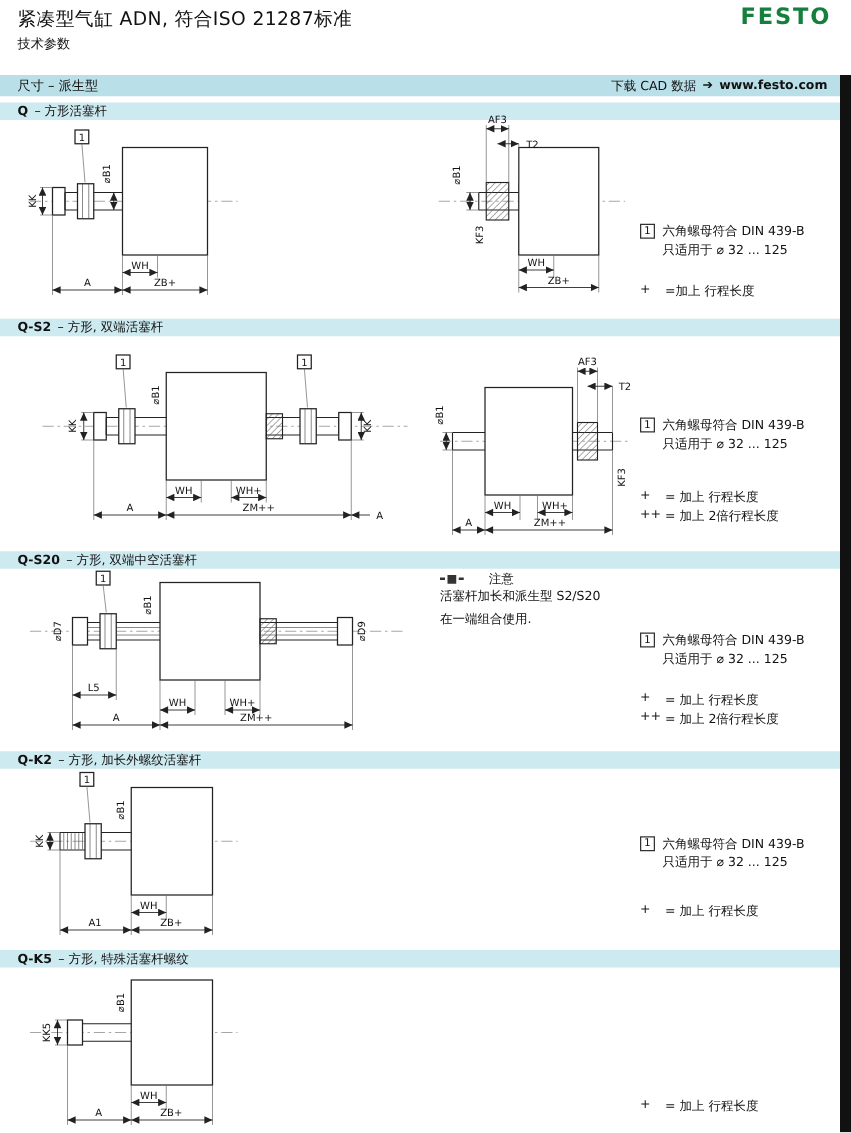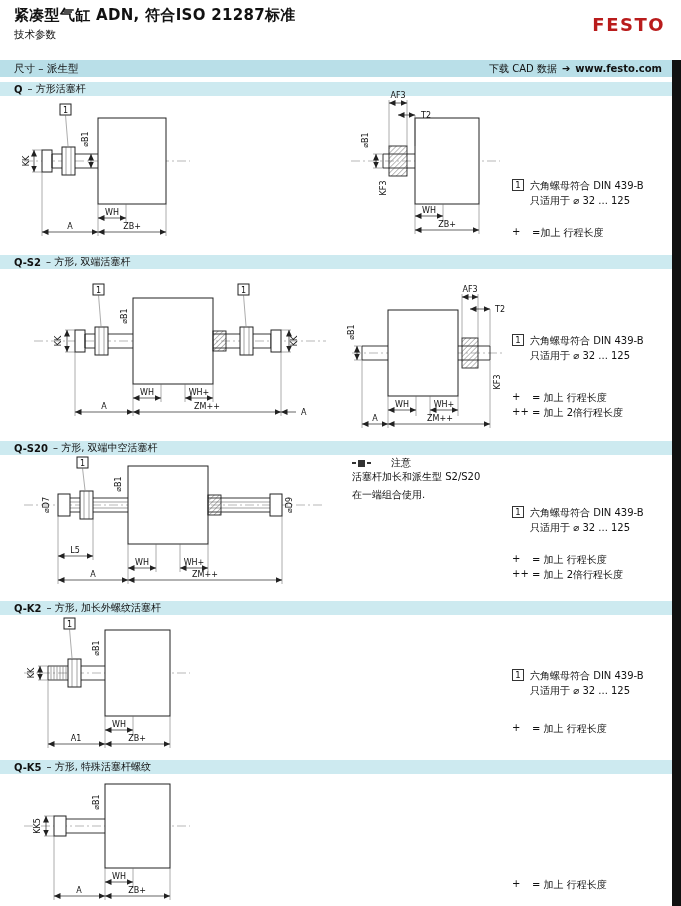--- a/index.html
+++ b/index.html
@@ -1,21 +1,21 @@
 <!DOCTYPE html>
 <html><head>
 <meta charset="utf-8">
 <style>
   *{margin:0;padding:0;box-sizing:border-box}
   html,body{background:#fff}
   .page{position:relative;width:681px;height:906px;background:#fff;overflow:hidden;
         font-family:"DejaVu Sans","Liberation Sans",sans-serif;color:#111}
-  .title{position:absolute;left:14px;top:6px;font-size:15px;font-weight:bold;letter-spacing:.3px}
+  .title{position:absolute;left:14px;top:6px;font-size:15px;font-weight:normal;letter-spacing:.3px}
   .subtitle{position:absolute;left:14px;top:28px;font-size:10.5px}
-  .logo{position:absolute;right:16px;top:14px;font-size:18px;font-weight:bold;color:#b91c1c;letter-spacing:1.5px}
+  .logo{position:absolute;right:16px;top:3px;font-size:18px;font-weight:bold;color:#15803d;letter-spacing:1.5px}
   .edgebar{position:absolute;right:0;top:60px;width:9px;height:846px;background:#111}
   .banner{position:absolute;left:0;top:60px;width:672px;height:17px;background:#b9dfe8;
           display:flex;align-items:center;justify-content:space-between;padding:0 10px 0 14px;font-size:10.5px}
   .banner-left{font-weight:normal}
   .banner-right{display:flex;gap:5px;align-items:center;font-size:10px}
   .url-part{font-weight:bold;color:#111;text-decoration:none}
   .secbar{position:absolute;left:0;width:672px;height:14px;background:#cdeaf0;display:flex;
           align-items:center;padding-left:14px;font-size:10px;gap:5px}
   .secbar b{font-weight:bold}
   .draw{position:absolute;overflow:visible}

